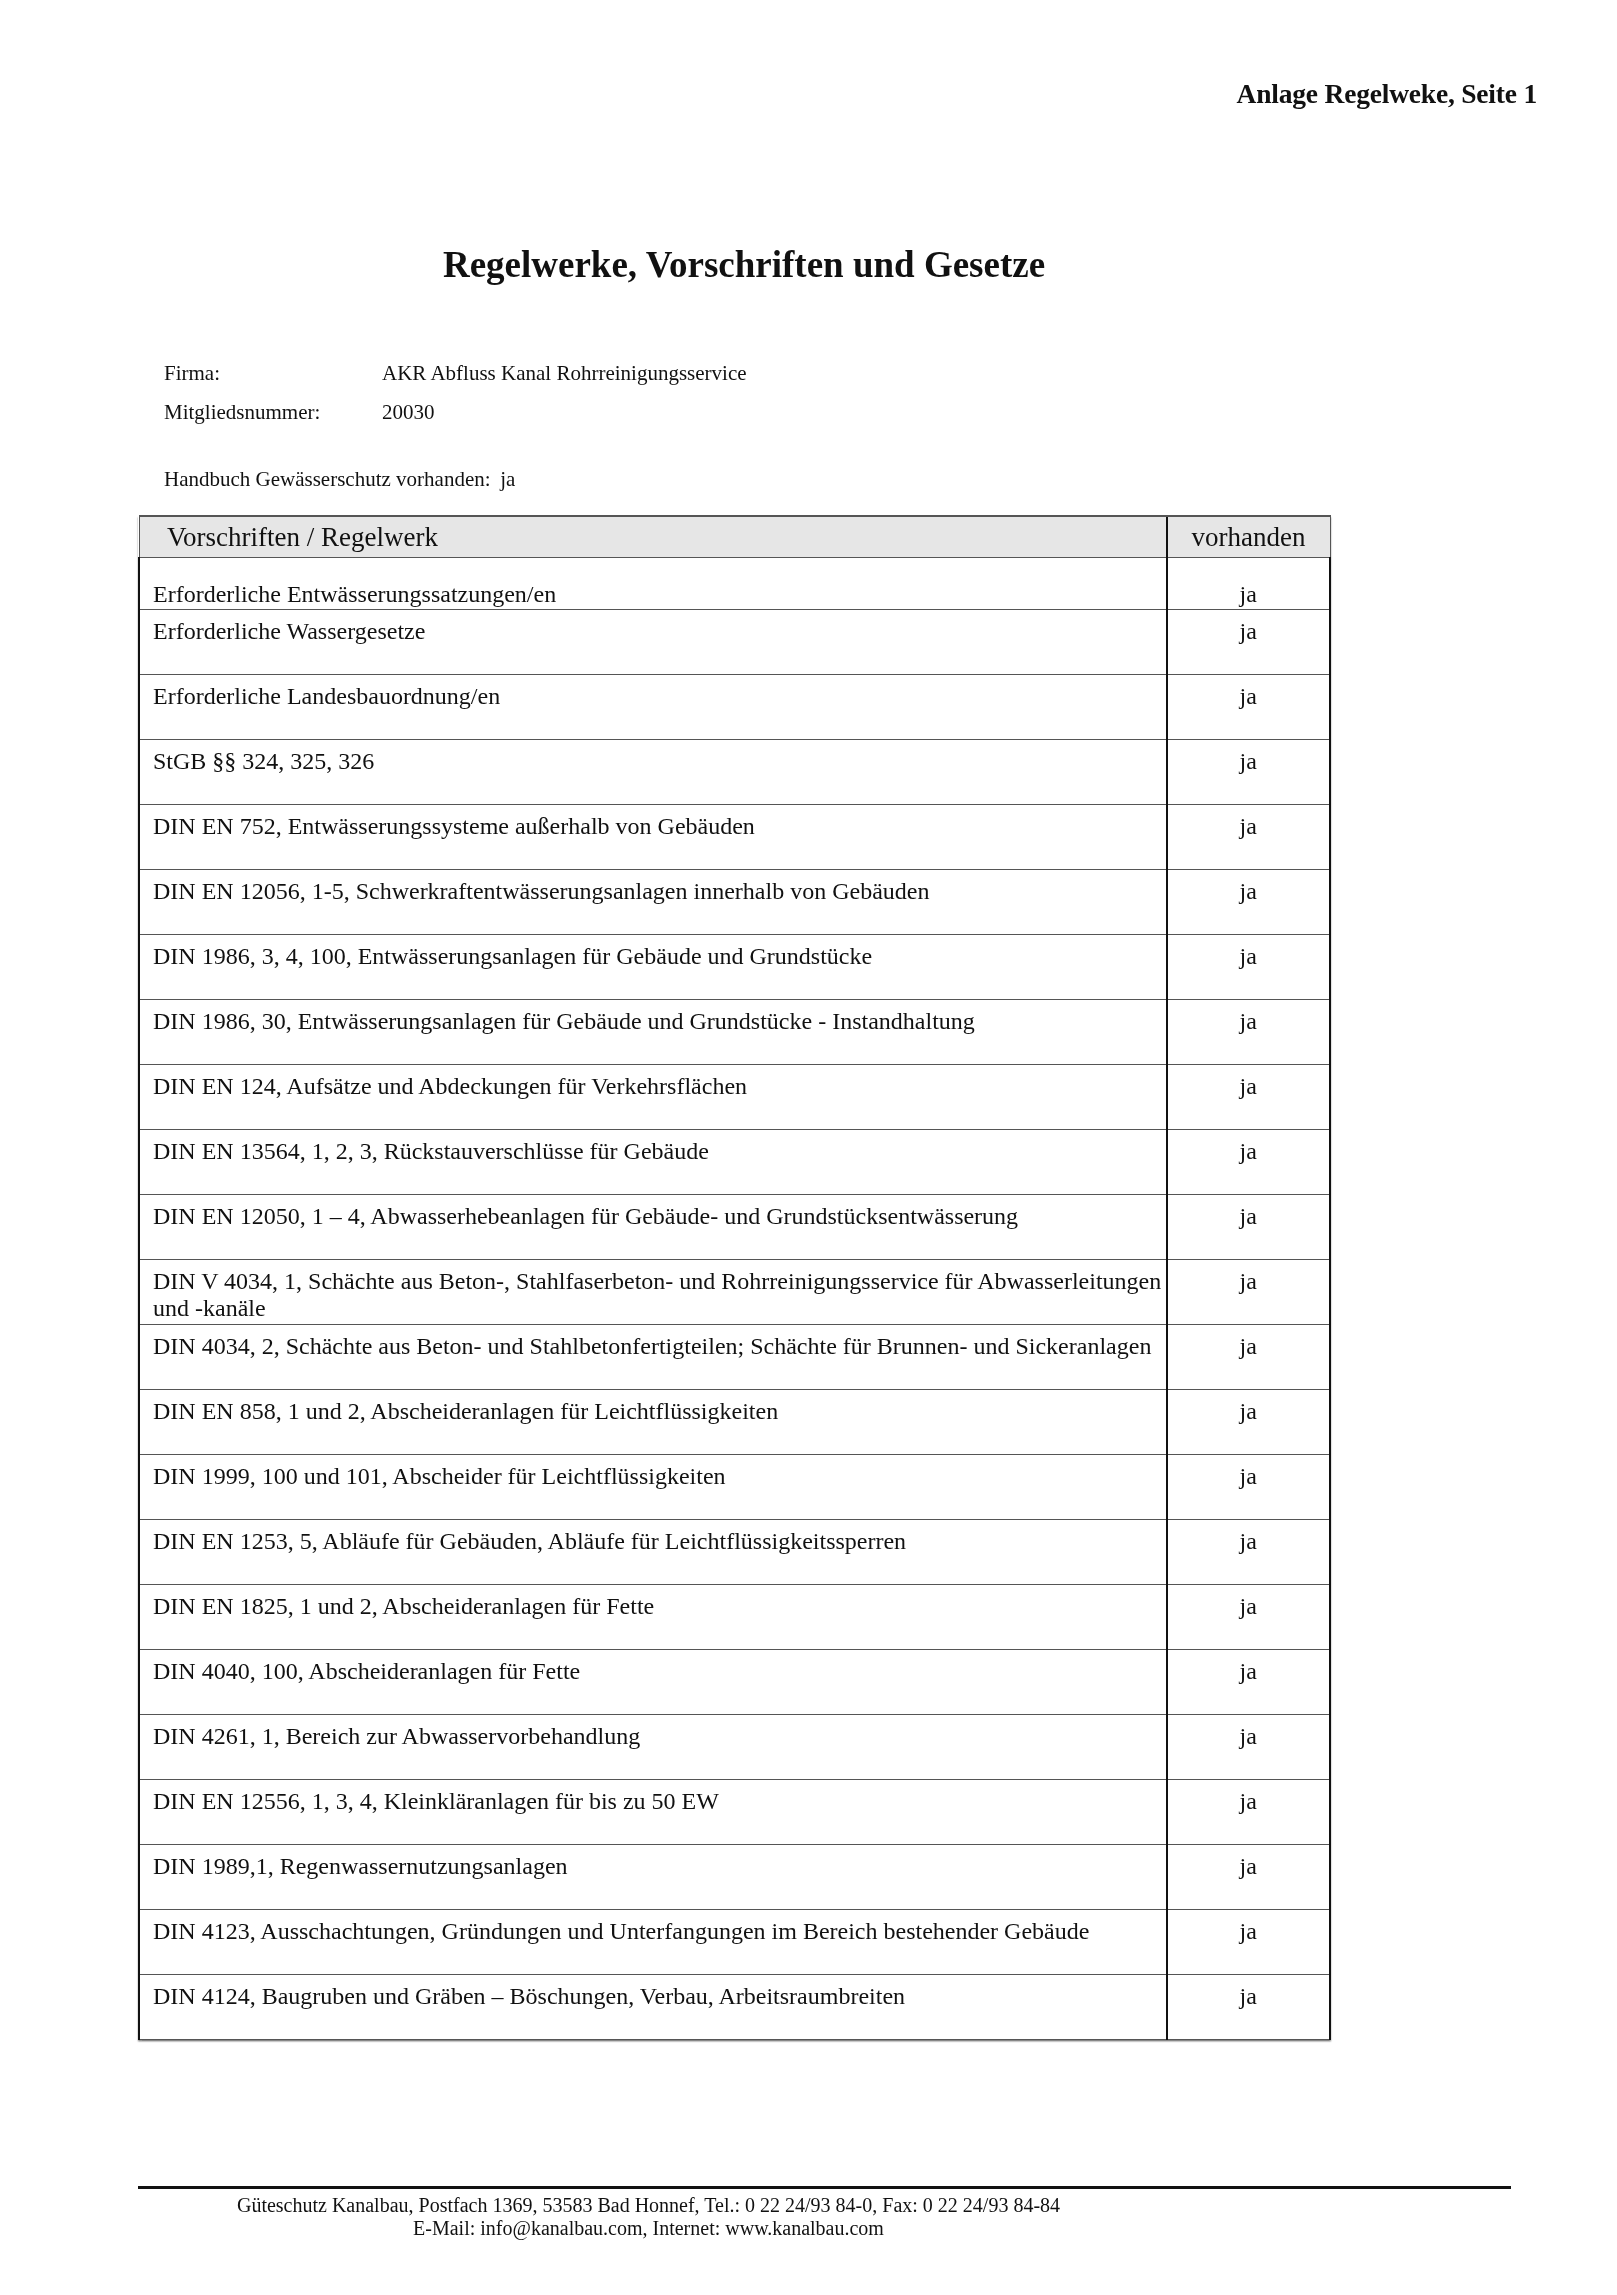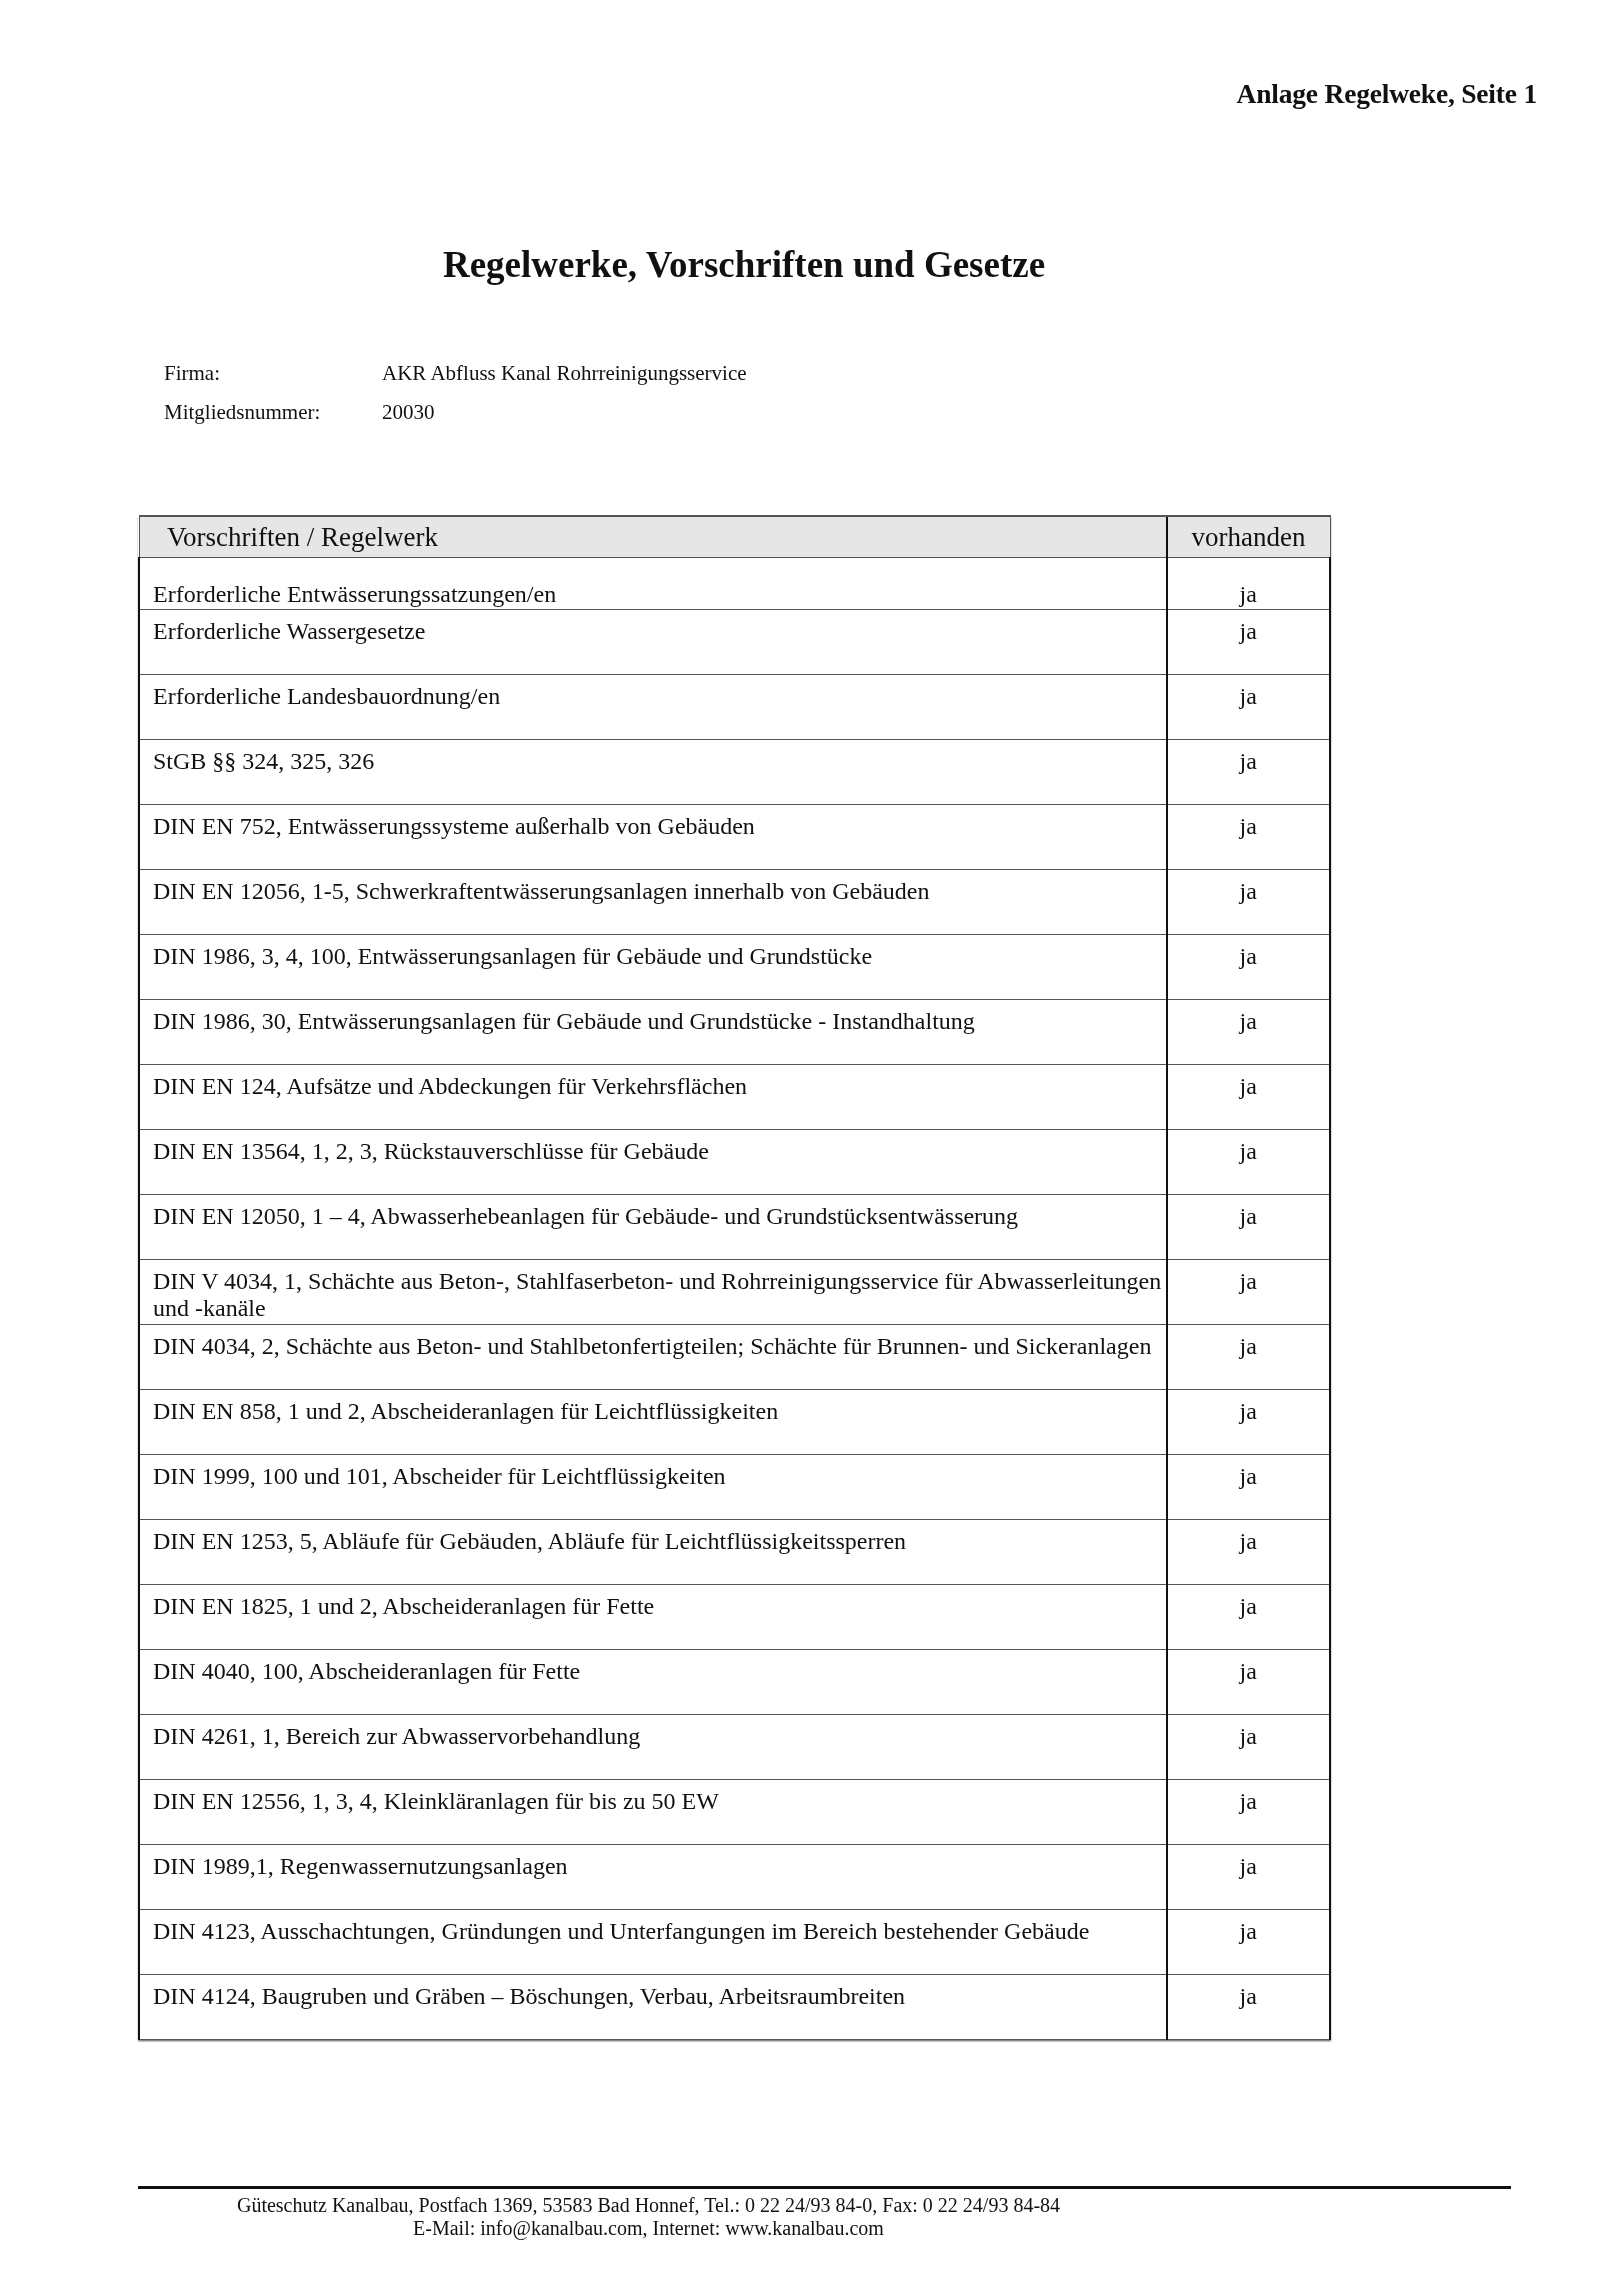--- a/index.html
+++ b/index.html
@@ -136,20 +136,24 @@
 
 <div class="info">
   <div class="info-row">
     <span class="info-label">Firma:</span>
     <span class="info-value">AKR Abfluss Kanal Rohrreinigungsservice</span>
   </div>
   <div class="info-row">
     <span class="info-label">Mitgliedsnummer:</span>
     <span class="info-value">20030</span>
   </div>
+  <div class="info-row single info-handbook">
+    <span class="info-label">Handbuch Gewässerschutz vorhanden:</span>
+    <span class="info-value">ja</span>
+  </div>
 </div>
 
 <table class="rules">
   <thead>
     <tr>
       <th class="col-name">Vorschriften / Regelwerk</th>
       <th class="col-avail">vorhanden</th>
     </tr>
   </thead>
   <tbody id="rules-body">

